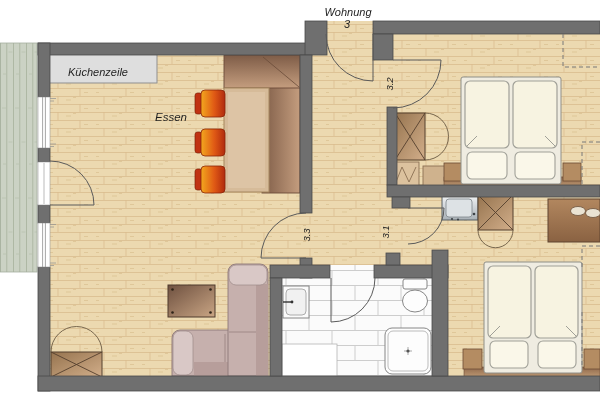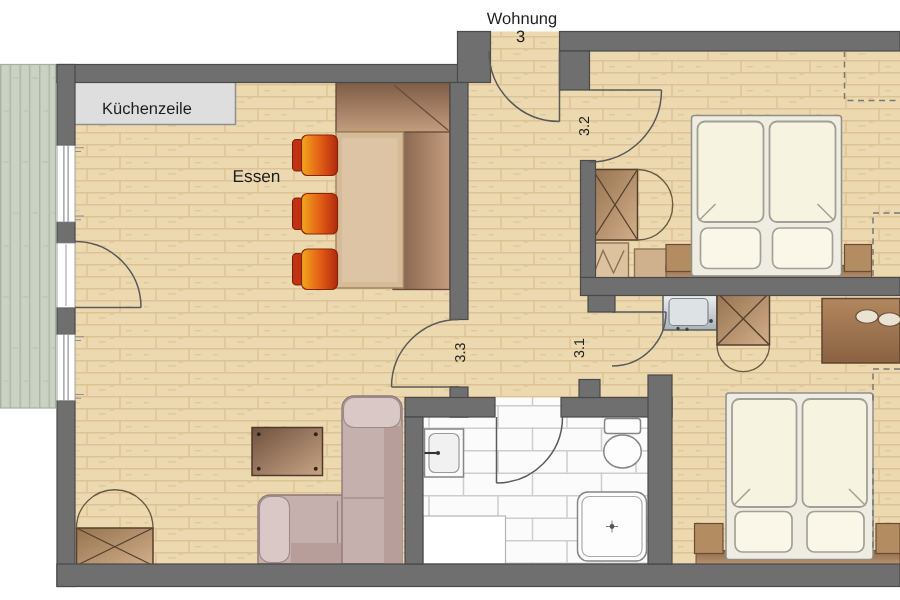--- a/index.html
+++ b/index.html
@@ -1,17 +1,17 @@
 <!DOCTYPE html>
 <html><head>
 <meta charset="utf-8">
 <style>
   html,body{margin:0;padding:0;background:#ffffff;}
   .stage{position:relative;width:600px;height:400px;overflow:hidden;background:#ffffff;
-         font-family:"Liberation Sans",sans-serif;}
+         font-family:"Liberation Sans",sans-serif;font-style:italic;}
   svg{display:block;}
   text{font-family:"Liberation Sans",sans-serif;fill:#1e1e1e;}
 </style>
 </head>
 <body>
 
 <div class="stage">
 <svg width="600" height="400" viewBox="0 0 600 400" xmlns="http://www.w3.org/2000/svg">
   <defs>
     <pattern id="parquet" width="46" height="16" patternUnits="userSpaceOnUse">

